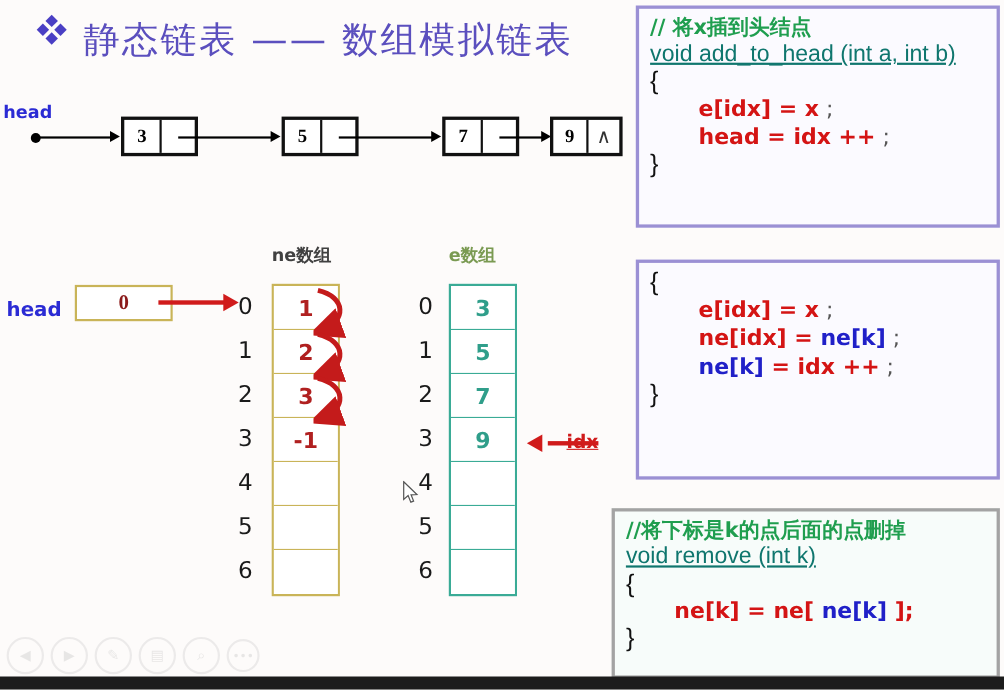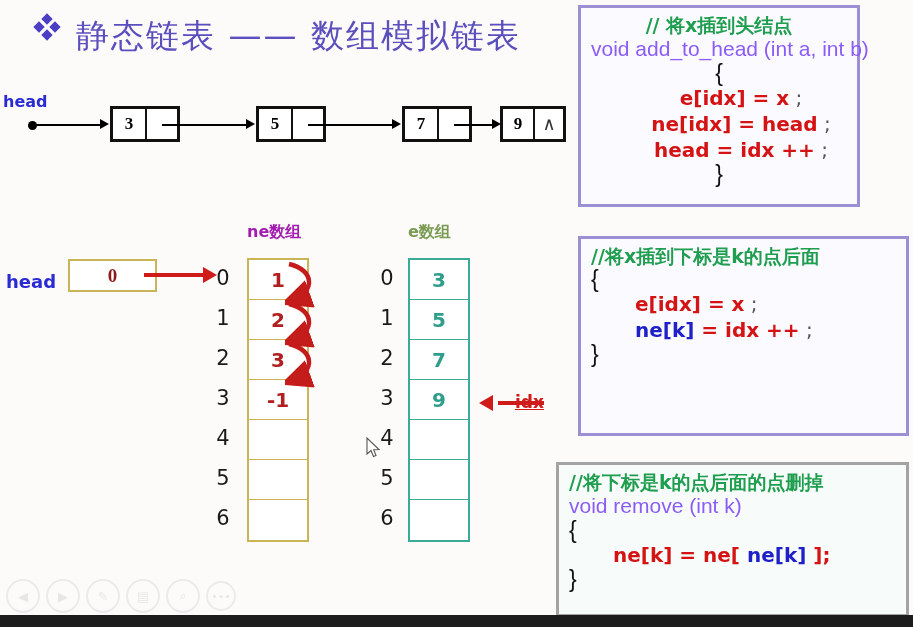--- a/index.html
+++ b/index.html
@@ -34,21 +34,21 @@
      display:flex;background:#fff;}
   .node .val{width:32px;display:flex;align-items:center;justify-content:center;
      font-size:17px;font-weight:bold;color:#000;border-right:2px solid #111;
      font-family:"Liberation Serif",serif;}
   .node .ptr{width:30px;display:flex;align-items:center;justify-content:center;font-size:18px;color:#333;}
 
   
   #array-area{position:absolute;left:0;top:222px;width:575px;height:320px;}
   .arr-title{position:absolute;font-size:16px;font-weight:bold;
      font-family:"DejaVu Sans",sans-serif;}
-  #ne-title{left:247px;top:0px;color:#a21caf;}
+  #ne-title{left:247px;top:0px;color:#404040;}
   #e-title{left:408px;top:0px;color:#7a9a52;}
 
   #head-label-bottom{position:absolute;left:6px;top:49px;font-size:18px;font-weight:bold;color:#2b2bd4;
      font-family:"DejaVu Sans",sans-serif;}
   #head-box{position:absolute;left:68px;top:37px;width:89px;height:33px;border:2px solid #c9b458;
      box-sizing:border-box;background:#fff;display:flex;align-items:center;justify-content:center;
      font-size:19px;font-weight:bold;color:#8b1a1a;font-family:"Liberation Serif",serif;}
   #head-arrow-line{position:absolute;left:144px;top:51px;width:62px;height:4px;background:#d01b1b;}
   #head-arrow-head{position:absolute;left:203px;top:45px;width:0;height:0;
      border-top:8px solid transparent;border-bottom:8px solid transparent;border-left:14px solid #d01b1b;}
@@ -71,26 +71,26 @@
 
   #ne-curves{position:absolute;left:285px;top:30px;}
   #idx-arrow-line{position:absolute;left:498px;top:401px;width:46px;height:4px;background:#d01b1b;}
   #idx-arrow-head{position:absolute;left:479px;top:395px;width:0;height:0;
      border-top:8px solid transparent;border-bottom:8px solid transparent;border-right:14px solid #d01b1b;}
   #idx-label{position:absolute;left:515px;top:392px;font-size:17px;font-weight:bold;color:#d01b1b;
      font-family:"DejaVu Sans",sans-serif;text-decoration:underline;}
 
   
   .code-box{position:absolute;background:#fbfaff;box-sizing:border-box;padding:6px 10px;}
-  #code-box-1{left:578px;top:5px;width:282px;height:202px;border:3px solid #9b90d4;text-align:center;}
+  #code-box-1{left:578px;top:5px;width:331px;height:202px;border:3px solid #9b90d4;}
   #code-box-2{left:578px;top:236px;width:331px;height:200px;border:3px solid #9b90d4;}
   #code-box-3{left:556px;top:462px;width:353px;height:155px;border:3px solid #a3a3a3;background:#f7fcfa;}
   .cm{color:#1f9e4f;font-weight:bold;font-size:19px;font-family:"DejaVu Sans",sans-serif;
      white-space:nowrap;line-height:1.22;}
-  .sig{color:#8b5cf6;font-size:21px;font-family:"Liberation Sans",sans-serif;white-space:nowrap;line-height:1.18;}
+  .sig{color:#0f766e;font-size:21px;font-family:"Liberation Sans",sans-serif;white-space:nowrap;line-height:1.18;text-decoration:underline;}
   .brace{color:#111;font-size:23px;font-family:"Liberation Sans",sans-serif;line-height:1.0;}
   .stmt{font-size:20px;font-weight:bold;font-family:"DejaVu Sans",sans-serif;
      white-space:nowrap;line-height:1.3;padding-left:44px;}
   .r{color:#d41414;}
   .b{color:#2020c8;}
   .k{color:#555;font-weight:normal;}
 
   
   #bottom-bar{position:absolute;left:0;bottom:0;width:913px;height:12px;background:#1c1c1c;}
   #toolbar{position:absolute;left:6px;bottom:14px;display:flex;gap:6px;align-items:center;opacity:.30;}
@@ -212,28 +212,27 @@
 
   <span id="idx-arrow-line"></span>
   <span id="idx-arrow-head"></span>
   <span id="idx-label">idx</span>
 
   <div class="code-box" id="code-box-1">
       <div class="cm">// 将x插到头结点</div>
       <div class="sig">void add_to_head (int a, int b)</div>
       <div class="brace">{</div>
       <div class="stmt"><span class="r">e[idx] = x</span><span class="k"> ;</span></div>
-      <div class="stmt"><span class="r">ne[idx] = head</span><span class="k"> ;</span></div>
       <div class="stmt"><span class="r"> head = idx ++</span><span class="k"> ;</span></div>
       <div class="brace">}</div>
     </div>
   <div class="code-box" id="code-box-2">
-      <div class="cm">//将x插到下标是k的点后面</div>
       <div class="brace">{</div>
       <div class="stmt"><span class="r">e[idx] = x</span><span class="k"> ;</span></div>
+      <div class="stmt"><span class="r">ne[idx] = </span><span class="b">ne[k]</span><span class="k"> ;</span></div>
       <div class="stmt"><span class="b">ne[k]</span><span class="r"> = idx ++</span><span class="k"> ;</span></div>
       <div class="brace">}</div>
     </div>
   <div class="code-box" id="code-box-3">
       <div class="cm">//将下标是k的点后面的点删掉</div>
       <div class="sig">void remove (int k)</div>
       <div class="brace">{</div>
       <div class="stmt"><span class="r">ne[k] = ne[ </span><span class="b">ne[k]</span><span class="r"> ];</span></div>
       <div class="brace">}</div>
     </div>

